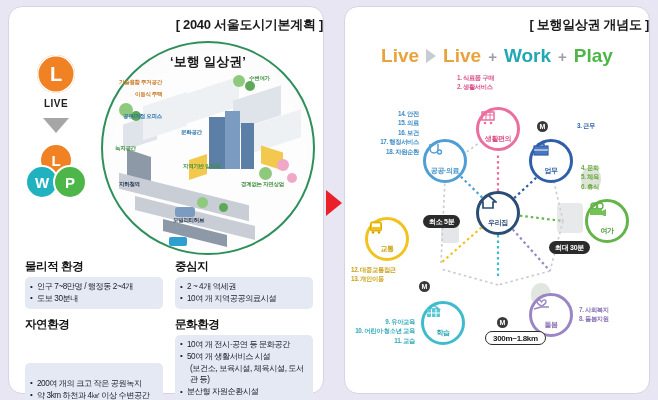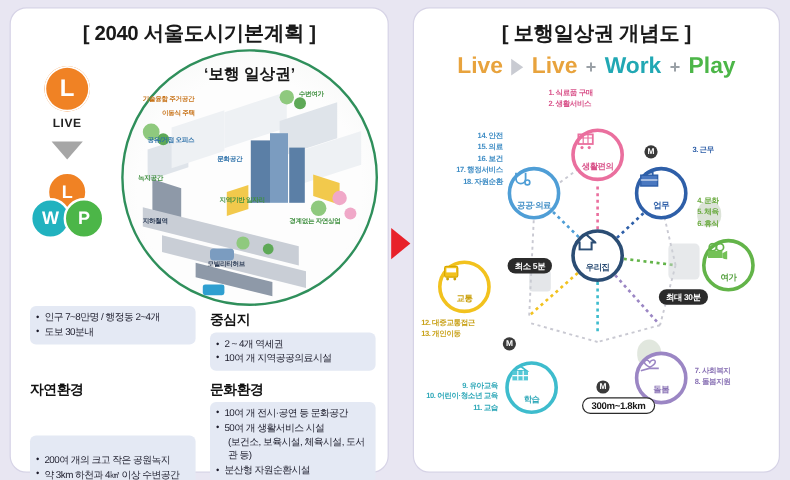--- a/index.html
+++ b/index.html
@@ -15,22 +15,22 @@
   .panel {
     position: absolute;
     background: #ffffff;
     border: 1px solid #d6d3e6;
     border-radius: 14px;
   }
   #panel-left  { left: 8px;   top: 6px; width: 316px; height: 388px; }
   #panel-right { left: 344px; top: 6px; width: 306px; height: 388px; }
 
   .panel-title {
-    text-align: center;
-    font-size: 17px;
+    text-align: right;
+    font-size: 13px;
     font-weight: bold;
     color: #1a1a1a;
     letter-spacing: -0.3px;
     margin-top: 9px;
   }
 
   
   #live-col { position: absolute; left: 14px; top: 48px; width: 66px; text-align: center; }
   .circle-badge {
     width: 38px; height: 38px; border-radius: 50%;
@@ -272,20 +272,21 @@
       <div class="ill-label lb-blu" style="left:80px;  top:88px;">문화공간</div>
       <div class="ill-label lb-grn" style="left:14px;  top:104px;">녹지공간</div>
       <div class="ill-label lb-grn" style="left:82px;  top:122px;">지역기반 일자리</div>
       <div class="ill-label lb-grn" style="left:140px; top:140px;">경계없는 자연상업</div>
       <div class="ill-label lb-drk" style="left:18px;  top:140px;">지하철역</div>
       <div class="ill-label lb-drk" style="left:72px;  top:176px;">모빌리티허브</div>
     </div>
 
     <div id="info-grid">
       <div>
+        <div class="sec-title">물리적 환경</div>
         <div class="sec-box">
           <ul>
             <li>인구 7~8만명 / 행정동 2~4개</li>
             <li>도보 30분내</li>
           </ul>
         </div>
       </div>
       <div>
         <div class="sec-title">중심지</div>
         <div class="sec-box">

